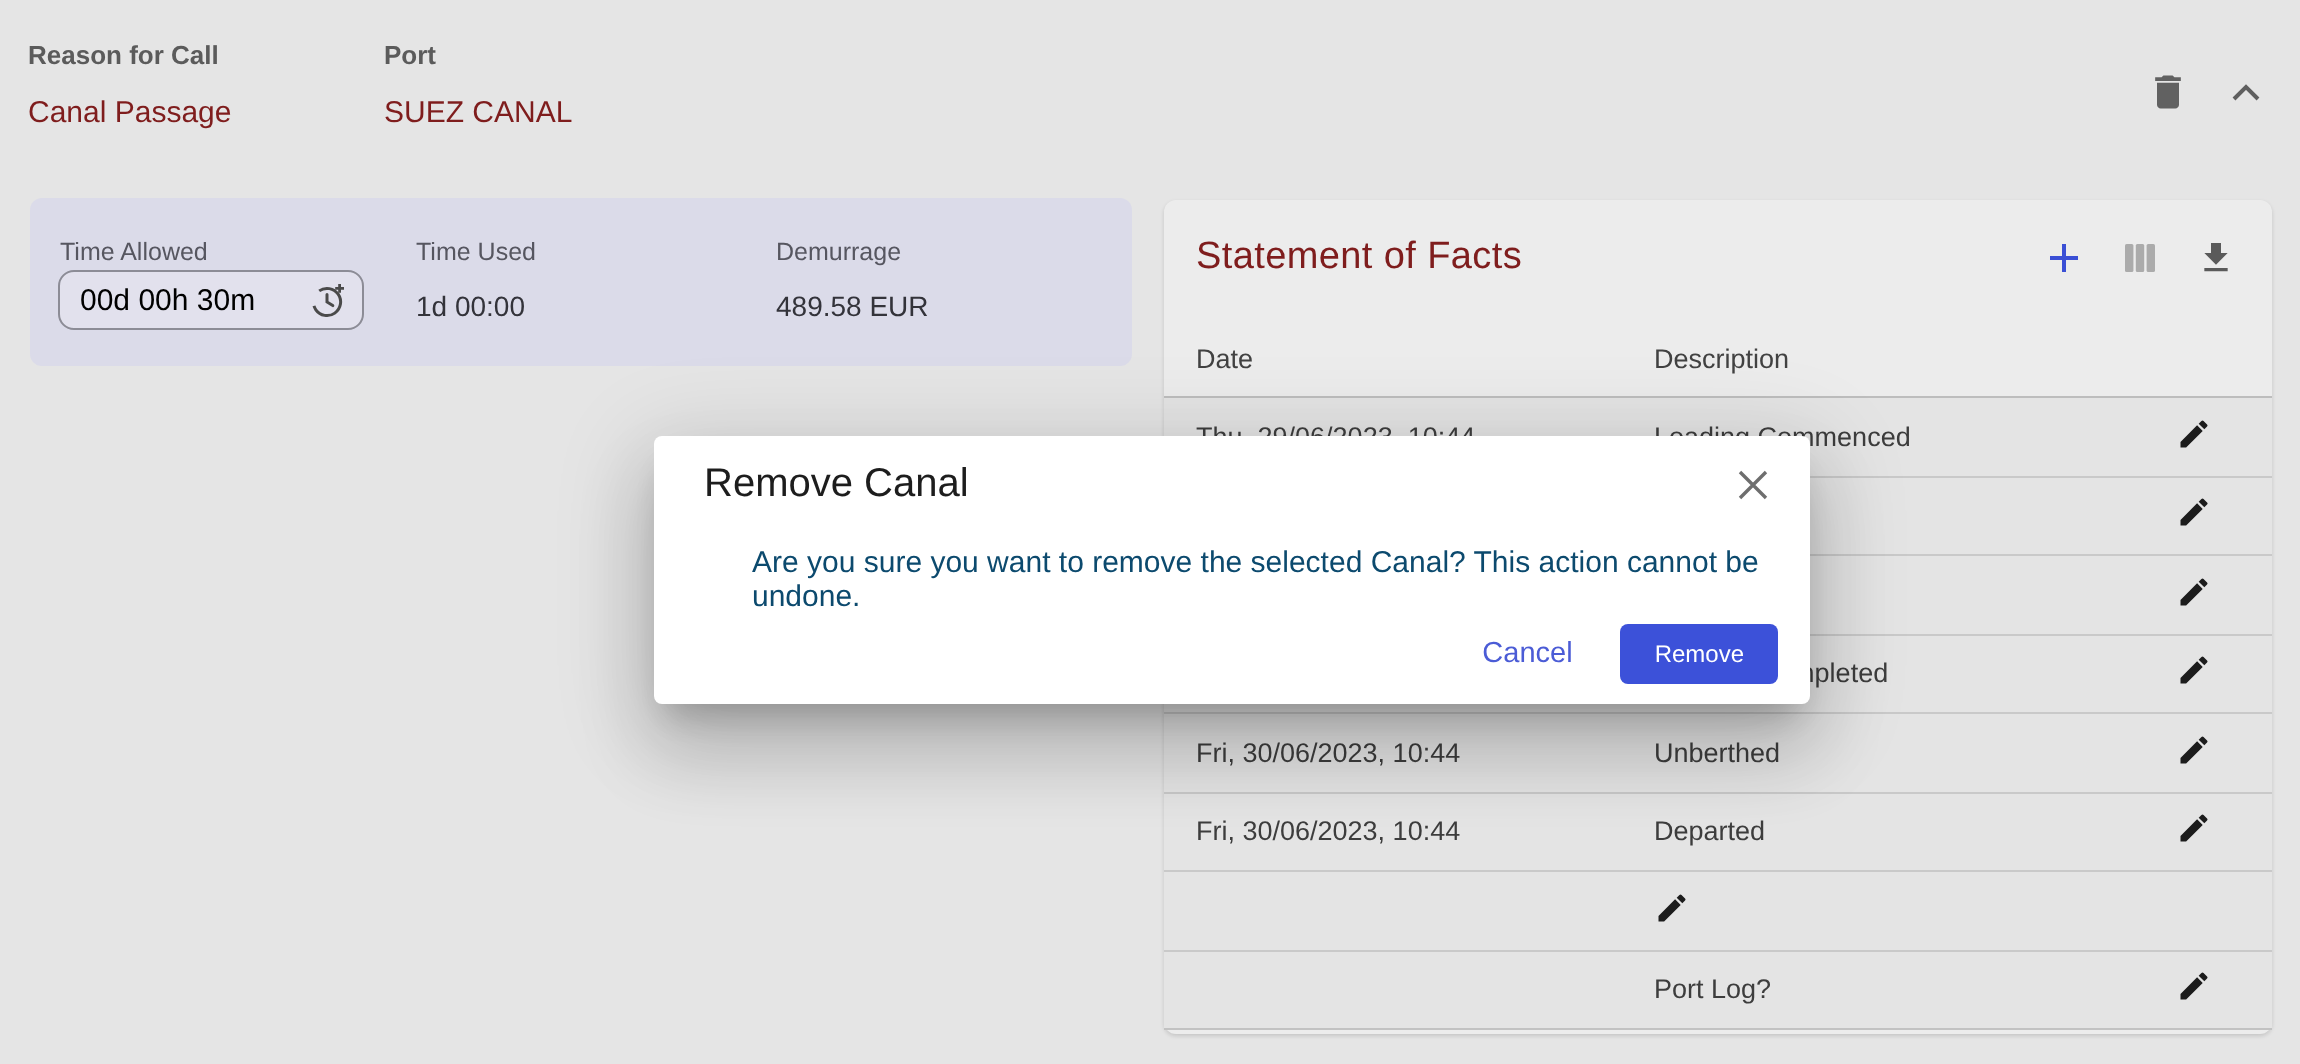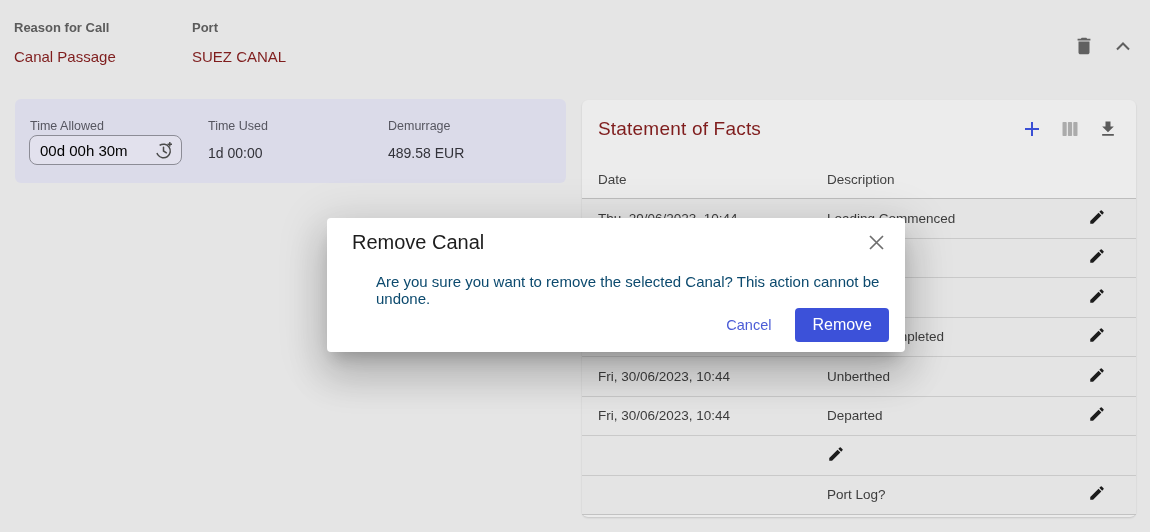--- a/index.html
+++ b/index.html
@@ -40,21 +40,21 @@
   
   .dialog { left:327px; top:218px; width:578px; height:134px; background:#ffffff; border-radius:4px;
     box-shadow:0 11px 15px -7px rgba(0,0,0,.2), 0 24px 38px 3px rgba(0,0,0,.14), 0 9px 46px 8px rgba(0,0,0,.12);
     z-index:10; }
   .dialog-title { position:absolute; left:25px; top:13px; font-size:20px; color:#1d1d1d; }
   .dialog-close { position:absolute; right:20px; top:16px; }
   .dialog-message { position:absolute; left:25px; top:55px; font-size:15px; color:#0c4a6e;margin-left:24px; }
   .dialog-actions { position:absolute; right:16px; bottom:10px; display:flex; align-items:center; gap:24px; }
   .cancel-btn { border:none; background:none; color:#4b5cd6; font-size:14.5px; font-weight:500;
     cursor:pointer; font-family:"Liberation Sans", sans-serif; }
-  .remove-btn { border:none; background:#3c51d9; color:#ffffff; font-size:16px; font-weight:500;
+  .remove-btn { border:none; background:#3c51d9; color:#ffffff; font-size:12px; font-weight:500;
     padding:8px 17px; border-radius:4px; cursor:pointer; font-family:"Liberation Sans", sans-serif; }
 </style>
 </head>
 <body>
 
 <div class="abs" style="left:14px; top:20px;">
   <div class="fld-label">Reason for Call</div>
   <div class="fld-value">Canal Passage</div>
 </div>
 <div class="abs" style="left:192px; top:20px;">

